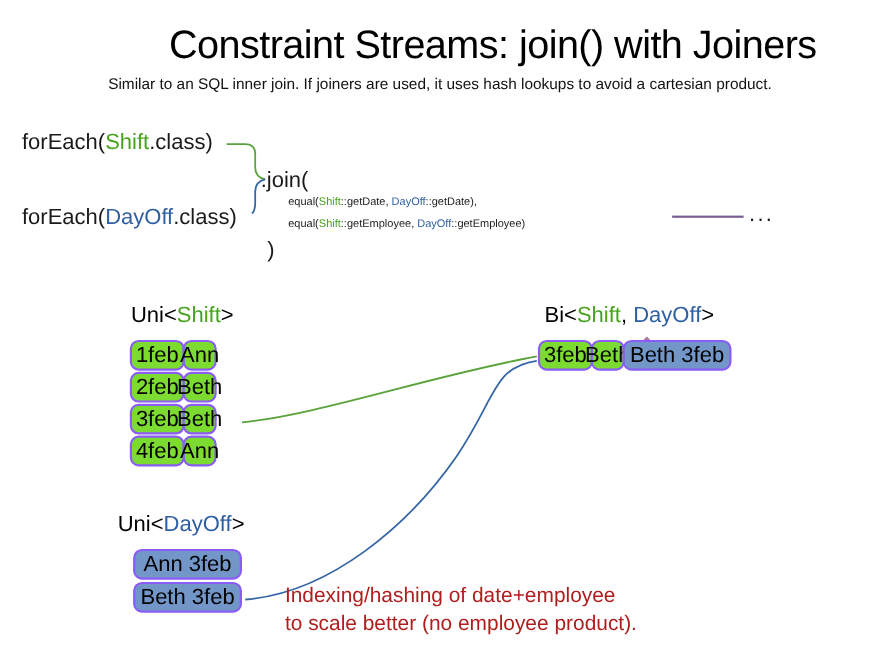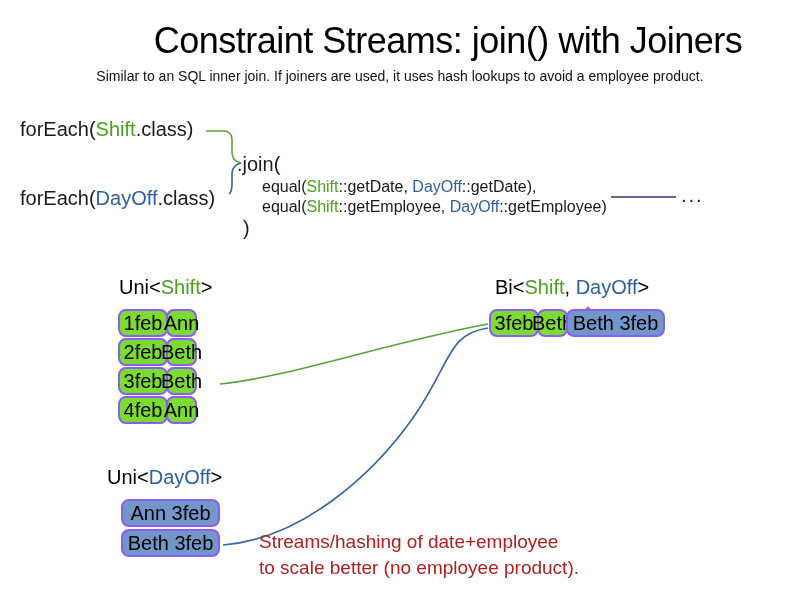--- a/index.html
+++ b/index.html
@@ -15,21 +15,21 @@
     position:absolute; top:68px; left:0; width:800px; text-align:center;
     font-size:14px; color:#111;
   }
   .overlay { position:absolute; left:0; top:0; width:800px; height:600px; pointer-events:none; }
 
   .code-line { position:absolute; font-size:20px; white-space:pre; color:#1a1a1a; }
   .l1 { left:20px; top:118px; }
   .l2 { left:20px; top:187px;text-align:center; }
   .join-open  { left:237px; top:153px; }
   .join-close { left:243px; top:217px; }
-  .code-small { position:absolute; font-size:16px; white-space:pre; color:#1a1a1a; }
+  .code-small { position:absolute; font-size:10px; white-space:pre; color:#1a1a1a; }
   .e1 { left:262px; top:178px; }
   .e2 { left:262px; top:198px; }
   .purple-rule { position:absolute; left:611px; top:196px; width:65px; height:2px; background:#7A5C94; }
   .ellipsis { position:absolute; left:681px; top:184px; font-size:20px; letter-spacing:2px; color:#1a1a1a; }
 
   .green  { color:#49A21D; }
   .blue   { color:#2E5FA3; }
   .orange { color:#D2641A; }
 
   .tbl-label { position:absolute; font-size:20px; color:#000; white-space:pre; }
@@ -55,21 +55,21 @@
   .w-pair { width:99px; }
 
   .note { position:absolute; left:259px; top:529px; font-size:19px; line-height:26px; color:#B01E1E; }
 </style>
 </head>
 <body>
 
 <div class="slide">
 
   <div class="title">Constraint Streams: join() with Joiners</div>
-  <div class="subtitle">Similar to an SQL inner join. If joiners are used, it uses hash lookups to avoid a employee product.</div>
+  <div class="subtitle">Similar to an SQL inner join. If joiners are used, it uses hash lookups to avoid a cartesian product.</div>
 
   <svg class="overlay" viewBox="0 0 800 600" xmlns="http://www.w3.org/2000/svg">
     <path d="M 206,131 L 223,131 Q 232,131 232,140 L 232,152 Q 232,161 241,163" fill="none" stroke="#58A33B" stroke-width="1.6"></path>
     <path d="M 229,194 Q 232,192 232,184 L 232,174 Q 232,165 241,163" fill="none" stroke="#3465A4" stroke-width="1.6"></path>
     <path d="M 220,384 C 290,377 390,342 488,324" fill="none" stroke="#58A33B" stroke-width="1.6"></path>
     <path d="M 223,545 C 300,539 372,477 415,415 C 452,360 448,334 488,328" fill="none" stroke="#3465A4" stroke-width="1.6"></path>
     <path d="M 588,306 l 4.5,4.5 -4.5,4.5 -4.5,-4.5 z" fill="#AB74A4"></path>
     <path d="M 588,328 l 4.5,4.5 -4.5,4.5 -4.5,-4.5 z" fill="#AB74A4"></path>
   </svg>
 
@@ -124,17 +124,17 @@
   <div class="tbl t-dayoff">
     <div class="trow">
       <div class="cell blue-cell w-pair">Ann 3feb</div>
     </div>
     <div class="trow">
       <div class="cell blue-cell w-pair">Beth 3feb</div>
     </div>
   </div>
 
   <div class="note">
-    <div>Streams/hashing of date+employee</div>
+    <div>Indexing/hashing of date+employee</div>
     <div>to scale better (no employee product).</div>
   </div>
 
 </div>
 
 </body></html>

